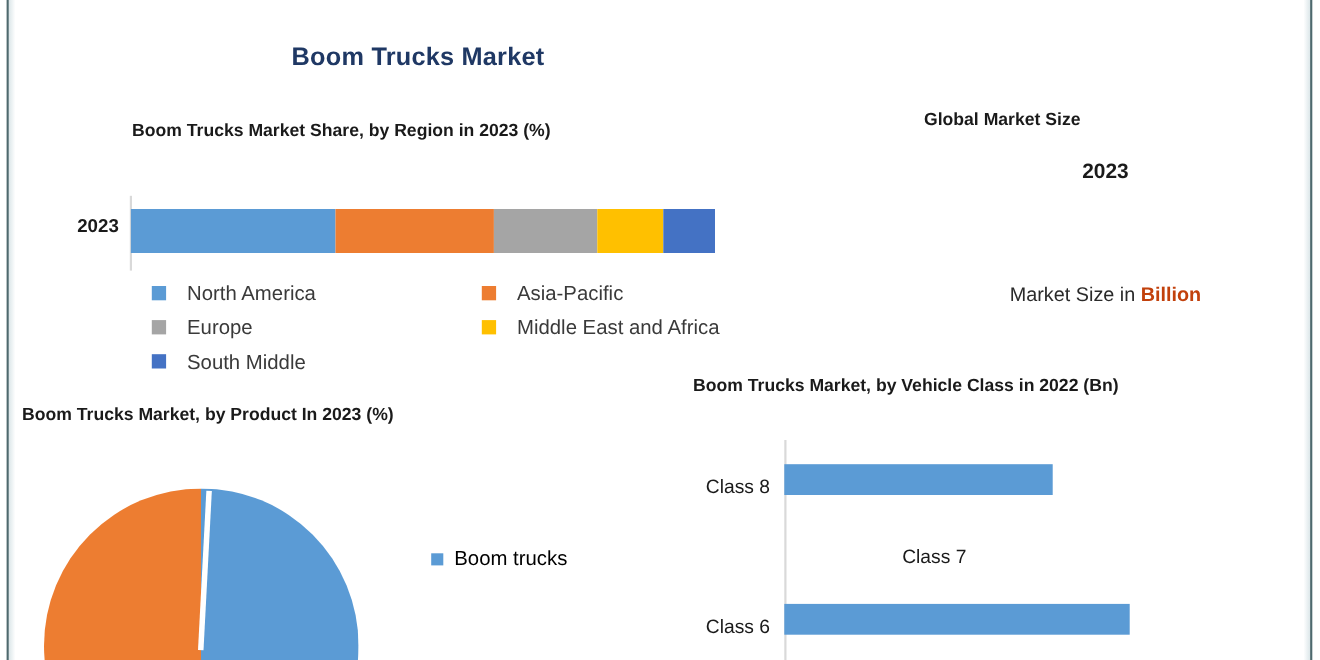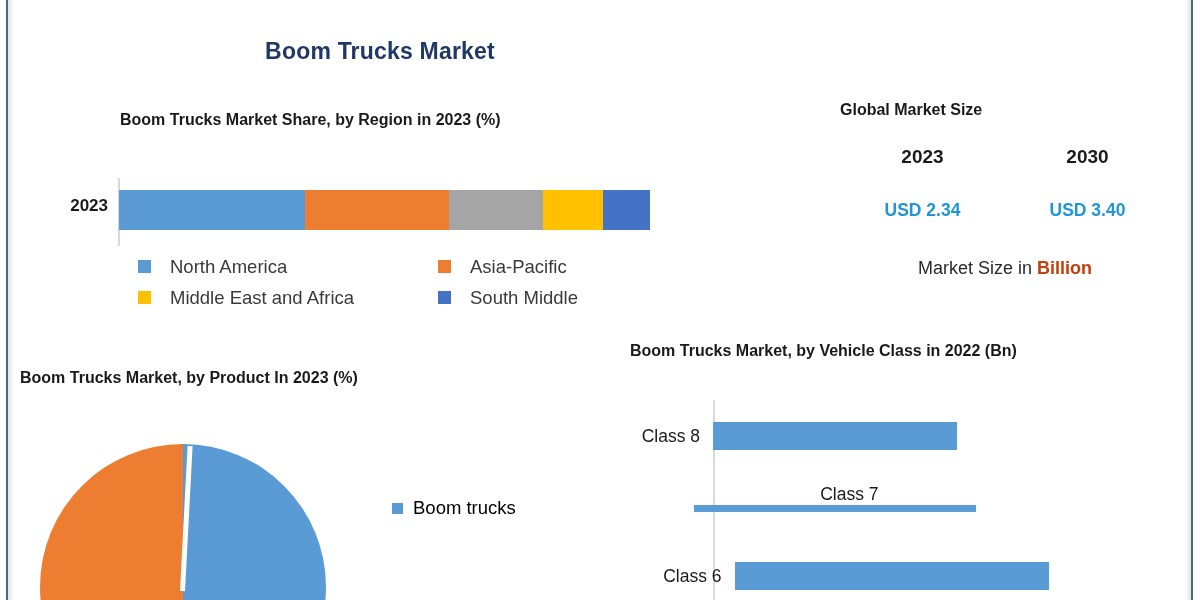--- a/index.html
+++ b/index.html
@@ -190,20 +190,21 @@
     display: flex;
     align-items: center;
   }
   .vclass-label {
     width: 100px;
     text-align: right;
     padding-right: 13px;
     font-size: 17.5px;
     color: #1a1a1a;
     white-space: nowrap;
+    margin-top: 12px;
   }
   .vclass-bar { height: 28px; }
 </style>
 </head>
 <body>
 
 <div id="infographic">
 
   <div class="page-rule left"></div>
   <div class="page-rule-soft left"></div>
@@ -228,37 +229,36 @@
   <div class="region-legend">
     <div class="leg-item">
       <span class="leg-swatch" style="background:#5b9bd5;"></span>
       <span class="leg-text">North America</span>
     </div>
     <div class="leg-item">
       <span class="leg-swatch" style="background:#ed7d31;"></span>
       <span class="leg-text">Asia-Pacific</span>
     </div>
     <div class="leg-item">
+      <span class="leg-swatch" style="background:#a5a5a5;"></span>
+      <span class="leg-text">Europe</span>
+    </div>
+    <div class="leg-item">
       <span class="leg-swatch" style="background:#ffc000;"></span>
       <span class="leg-text">Middle East and Africa</span>
     </div>
     <div class="leg-item">
       <span class="leg-swatch" style="background:#4472c4;"></span>
       <span class="leg-text">South Middle</span>
     </div>
   </div>
 
   <div class="sec-title" id="gms-title">Global Market Size</div>
   <div class="gms-years">
     <div>2023</div>
-    <div>2030</div>
-  </div>
-  <div class="gms-values">
-    <div>USD 2.34</div>
-    <div>USD 3.40</div>
   </div>
   <div class="gms-footer">
     <span>Market Size in </span><b>Billion</b>
   </div>
 
   <div class="sec-title" id="product-title">Boom Trucks Market, by Product In 2023 (%)</div>
   <div id="pie-wrap">
     <div id="pie" style="background: conic-gradient(#5b9bd5 3deg 182deg, #ed7d31 182deg 363deg);"></div>
     <div class="pie-gap"></div>
   </div>
@@ -274,19 +274,19 @@
     <div class="vclass-row" style="top:22px;">
       <span class="vclass-label">Class 8</span>
       <span class="vclass-bar" style="width:244px;background:#5b9bd5;"></span>
     </div>
 
     <div class="vclass-row" style="top:84px;flex-direction:column;">
       <span class="vclass-label">Class 7</span>
       <span class="vclass-bar" style="width:282px;background:#5b9bd5;"></span>
     </div>
 
-    <div class="vclass-row" style="top:162px;justify-content:center;">
+    <div class="vclass-row" style="top:149px;">
       <span class="vclass-label">Class 6</span>
       <span class="vclass-bar" style="width:314px;background:#5b9bd5;"></span>
     </div>
   </div>
 
 </div>
 
 </body></html>

